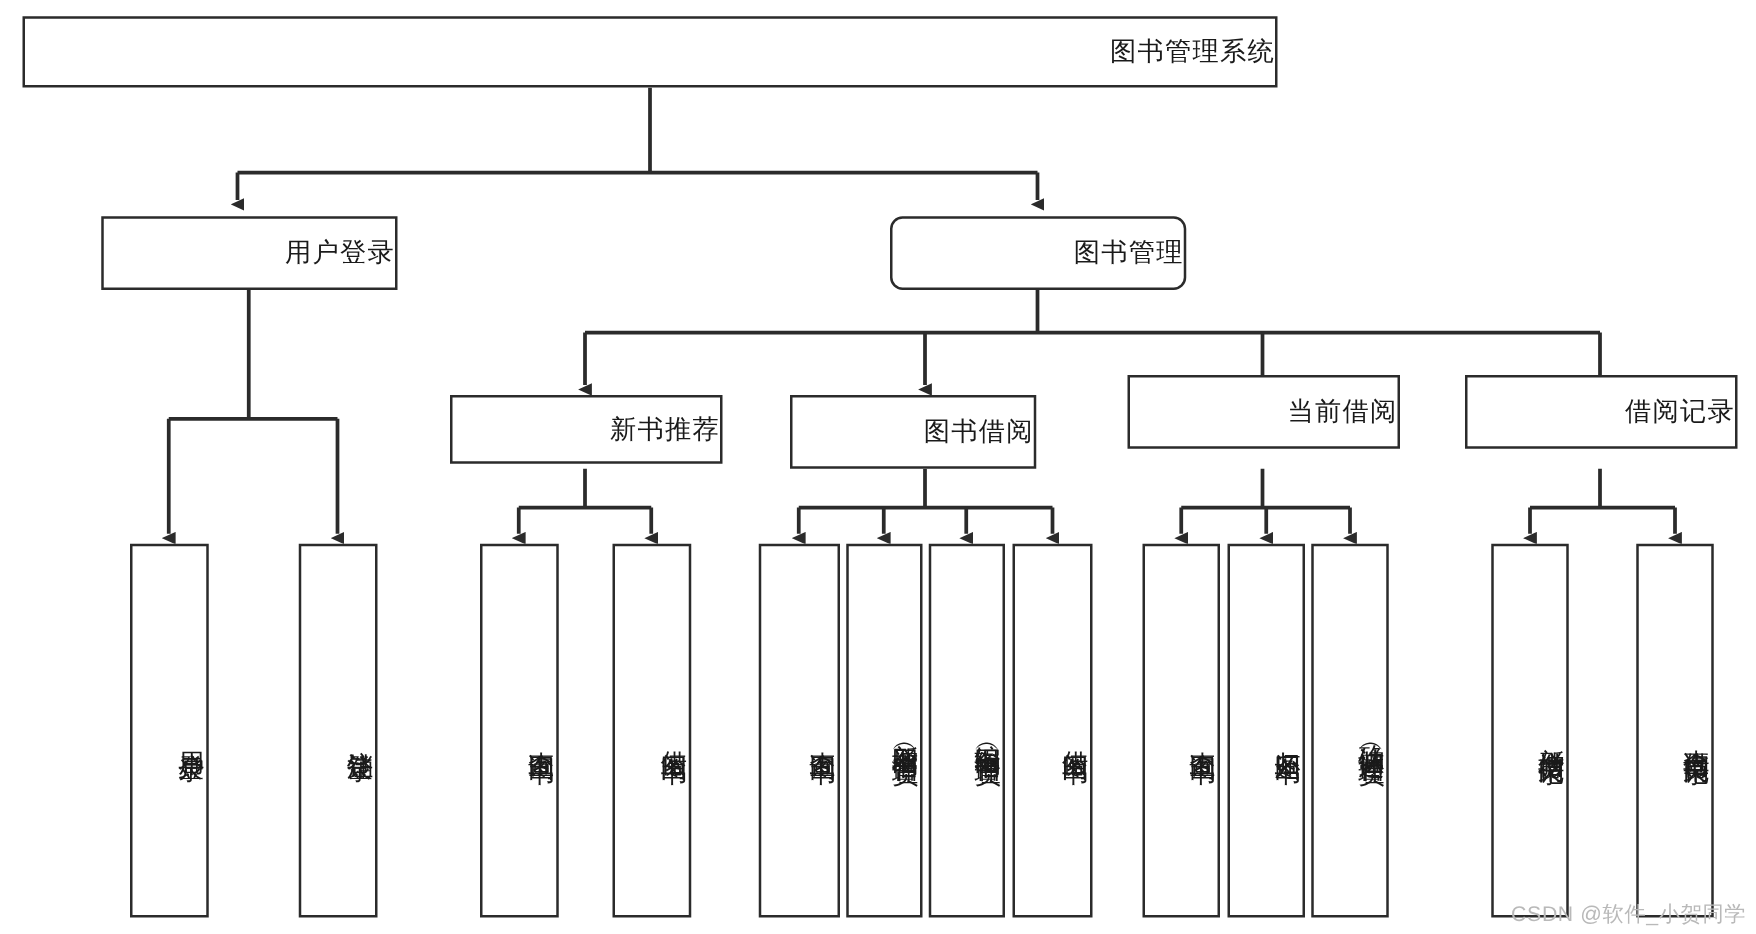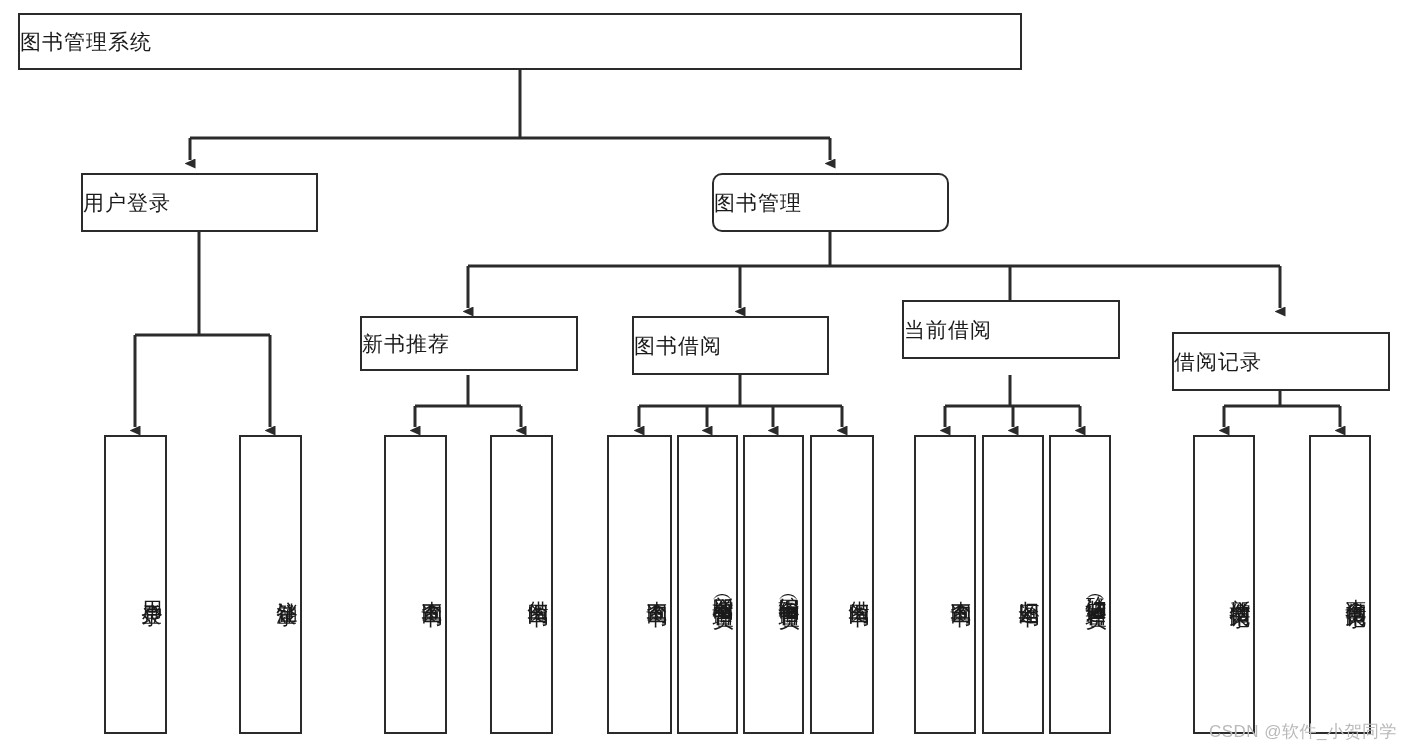--- a/index.html
+++ b/index.html
@@ -24,21 +24,21 @@
     width: 1405px;
     height: 747px;
   }
   .node {
     position: absolute;
     box-sizing: border-box;
     background: #ffffff;
     border: 2px solid #2b2b2b;
     display: flex;
     align-items: center;
-    justify-content: flex-start;
+    justify-content: flex-end;
     color: #1a1a1a;
   }
   .node.horizontal {
     font-size: 21px;
     letter-spacing: 1px;
     line-height: 1.1;
   }
   .node.vertical {
     writing-mode: vertical-rl;
     text-orientation: upright;
@@ -137,21 +137,21 @@
 
   <div class="node horizontal" style="left:360px; top:316px; width:218px; height:55px;">
     <span>新书推荐</span>
   </div>
   <div class="node horizontal" style="left:632px; top:316px; width:197px; height:59px;">
     <span>图书借阅</span>
   </div>
   <div class="node horizontal" style="left:902px; top:300px; width:218px; height:59px;">
     <span>当前借阅</span>
   </div>
-  <div class="node horizontal" style="left:1172px; top:332px; width:218px; height:59px;">
+  <div class="node horizontal" style="left:1172px; top:300px; width:218px; height:59px;">
     <span>借阅记录</span>
   </div>
 
   <div class="node vertical" style="left:104px; top:435px; width:63px; height:299px;">
     <span class="vtext">用户登录</span>
   </div>
   <div class="node vertical" style="left:239px; top:435px; width:63px; height:299px;">
     <span class="vtext">注销登录</span>
   </div>
 

